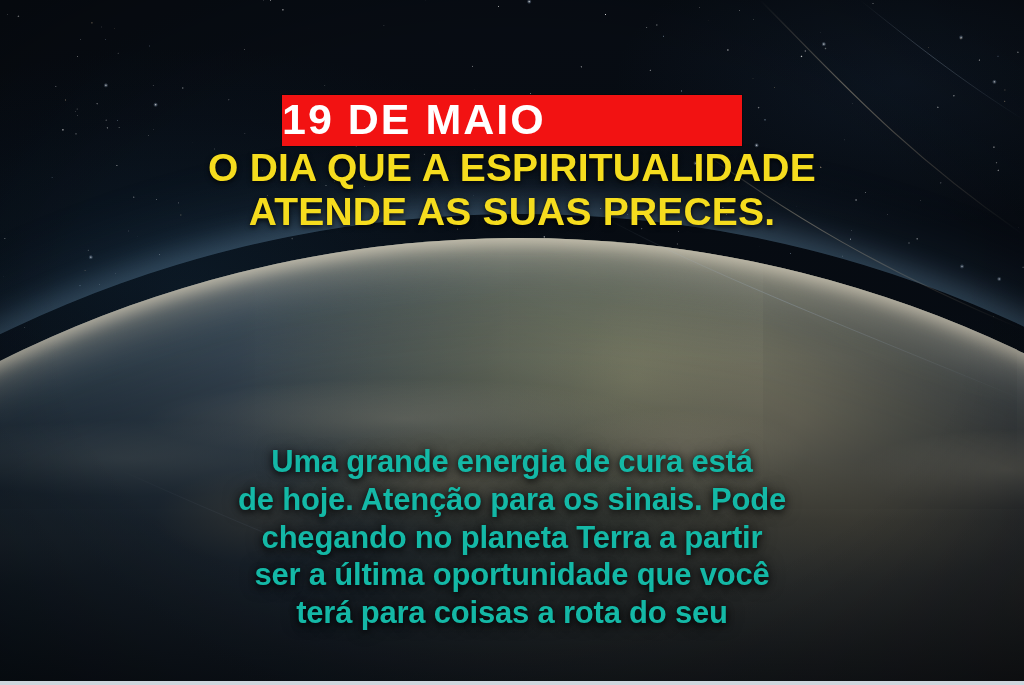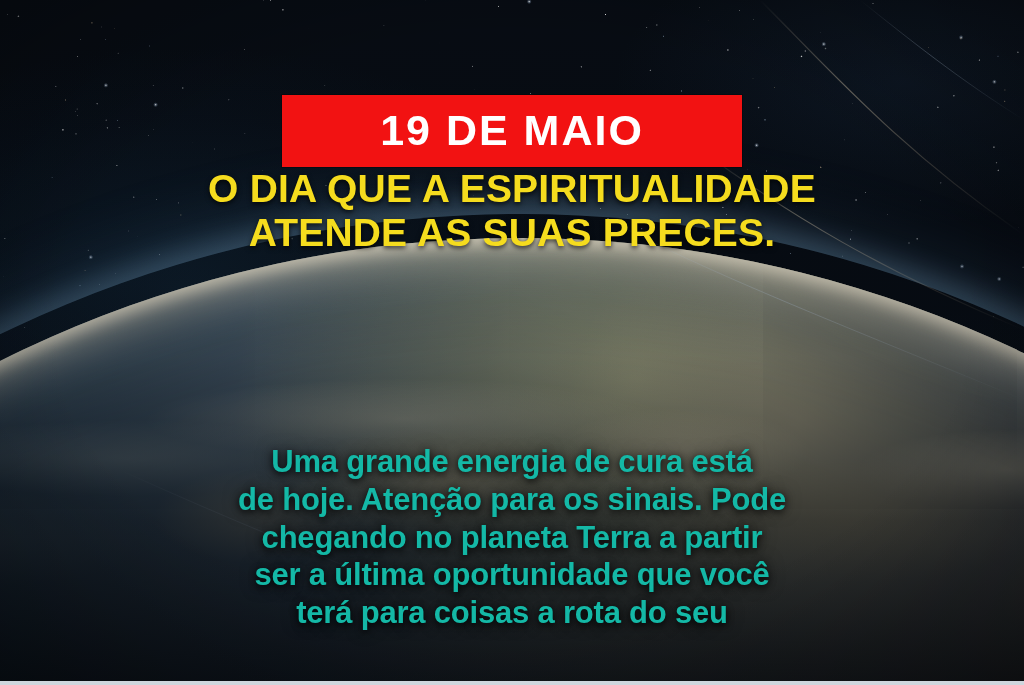--- a/index.html
+++ b/index.html
@@ -136,25 +136,25 @@
     position: absolute;
     inset: 0;
     display: flex;
     flex-direction: column;
     align-items: center;
   }
 
   #date-banner {
     margin-top: 95px;
     width: 460px;
-    height: 72px;
+    height: 51px;
     background: #F21212;
     display: flex;
     align-items: center;
-    justify-content: center;
+    justify-content: flex-start;
     box-shadow: 0 0 0 1px rgba(0,0,0,0.25);
   }
   #date-banner-text {
     color: #ffffff;
     font-size: 43px;
     font-weight: bold;
     letter-spacing: 2px;
     line-height: 1;
     white-space: nowrap;
     transform: translateY(-1px);

